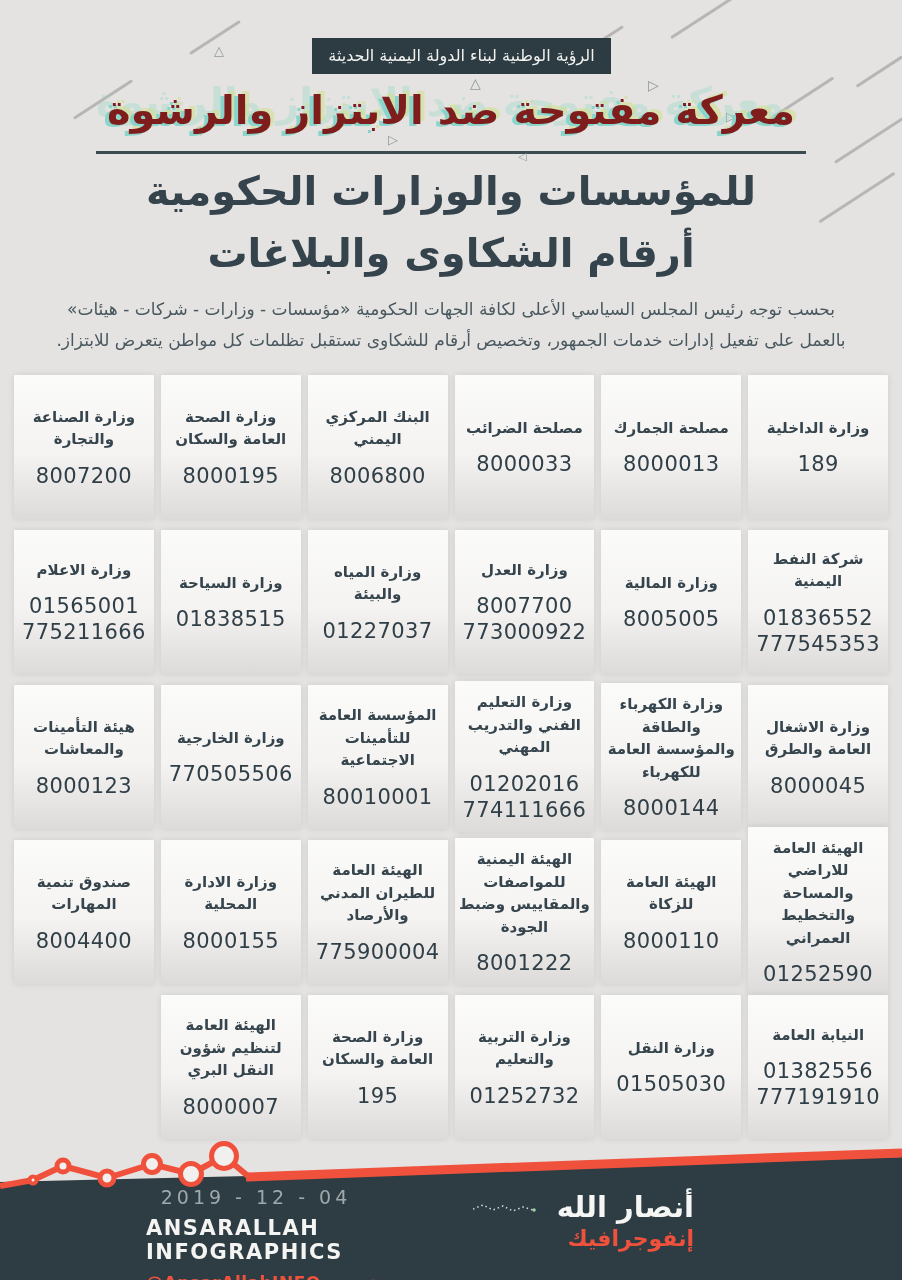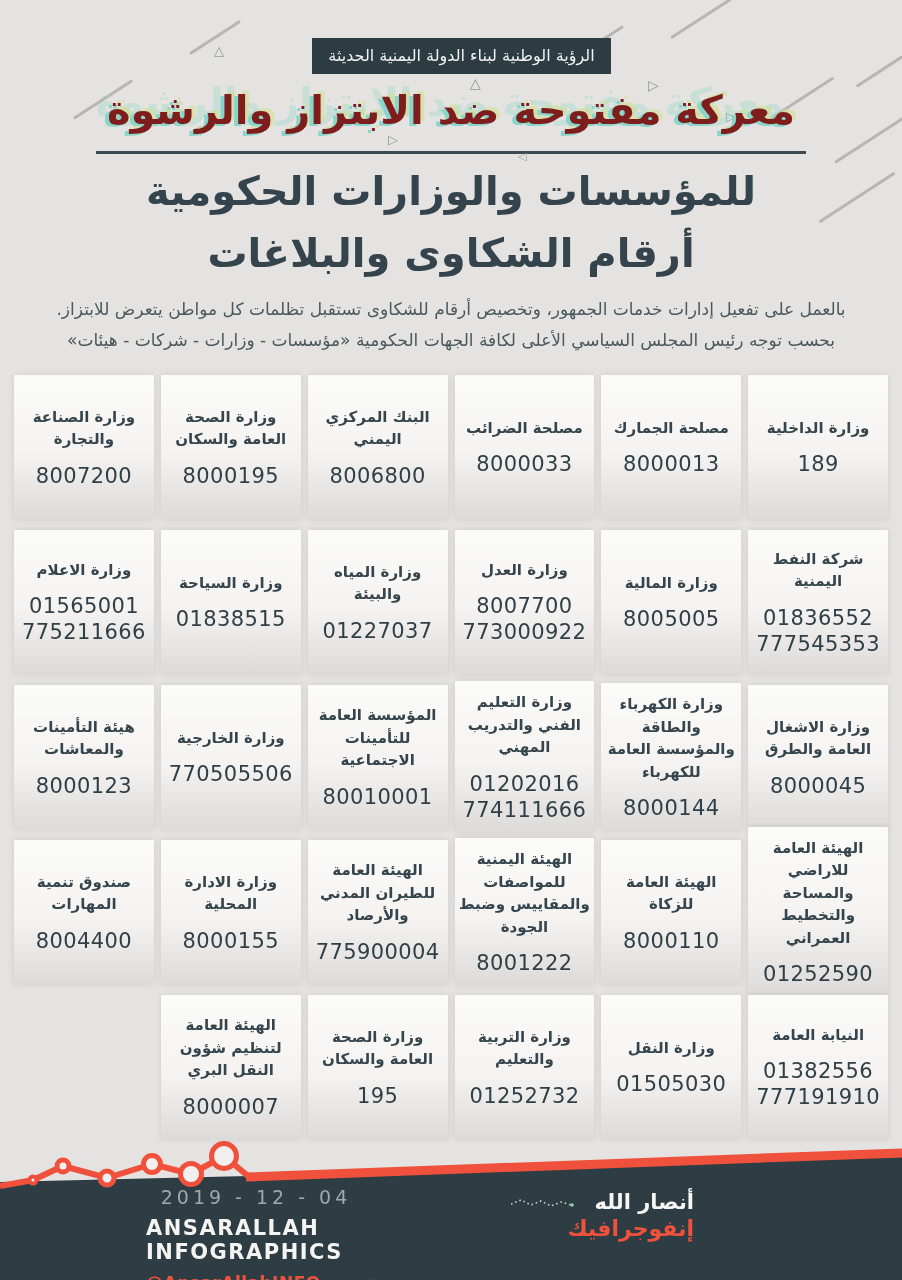--- a/index.html
+++ b/index.html
@@ -39,21 +39,21 @@
   .footer{position:absolute;left:0;bottom:0;width:902px;height:140px;z-index:3;}
   .footer-edge{position:absolute;left:0;top:0;}
   .footer-left{position:absolute;left:146px;top:46px;width:230px;direction:ltr;text-align:left;}
   .footer-date{font-size:19px;color:#9fa9ab;letter-spacing:4px;text-align:center;width:220px;}
   .footer-brand{margin-top:8px;font-size:21px;font-weight:bold;color:#f4f4f2;letter-spacing:1.5px;}
   .footer-social{margin-top:8px;display:flex;align-items:center;gap:12px;}
   .footer-handle{font-size:17px;font-weight:bold;color:#f0513c;letter-spacing:0.5px;}
   .footer-social svg{display:block;}
   .footer-logo{position:absolute;right:208px;top:50px;text-align:right;direction:rtl;}
   .logo-top{display:flex;direction:ltr;justify-content:flex-end;align-items:center;gap:20px;
-            font-size:21px;font-weight:bold;color:#f6f6f4;}
+            font-size:29px;font-weight:bold;color:#f6f6f4;}
   .logo-bottom{margin-top:2px;font-size:22px;font-weight:bold;color:#f0513c;line-height:1.2;}
 </style>
 </head>
 <body>
 
 <div class="page">
 
   <div class="deco-line" style="left:185px;top:36px;width:60px;"></div>
   <div class="deco-line" style="left:68px;top:98px;width:70px;"></div>
   <div class="deco-line" style="left:545px;top:48px;width:85px;"></div>
@@ -77,22 +77,22 @@
 
   <div class="title">معركة مفتوحة ضد الابتزاز والرشوة</div>
   <div class="divider"></div>
 
   <div class="heading">
     <div>للمؤسسات والوزارات الحكومية</div>
     <div>أرقام الشكاوى والبلاغات</div>
   </div>
 
   <div class="description">
+    <div>بحسب توجه رئيس المجلس السياسي الأعلى لكافة الجهات الحكومية «مؤسسات - وزارات - شركات - هيئات»</div>
     <div>بالعمل على تفعيل إدارات خدمات الجمهور، وتخصيص أرقام للشكاوى تستقبل تظلمات كل مواطن يتعرض للابتزاز.</div>
-    <div>بحسب توجه رئيس المجلس السياسي الأعلى لكافة الجهات الحكومية «مؤسسات - وزارات - شركات - هيئات»</div>
   </div>
 
   <div class="grid">
       <div class="card">
         <div class="card-name">وزارة الداخلية</div>
         <div class="card-numbers">
           <div class="card-number">189</div>
         </div>
       </div>
       <div class="card">

